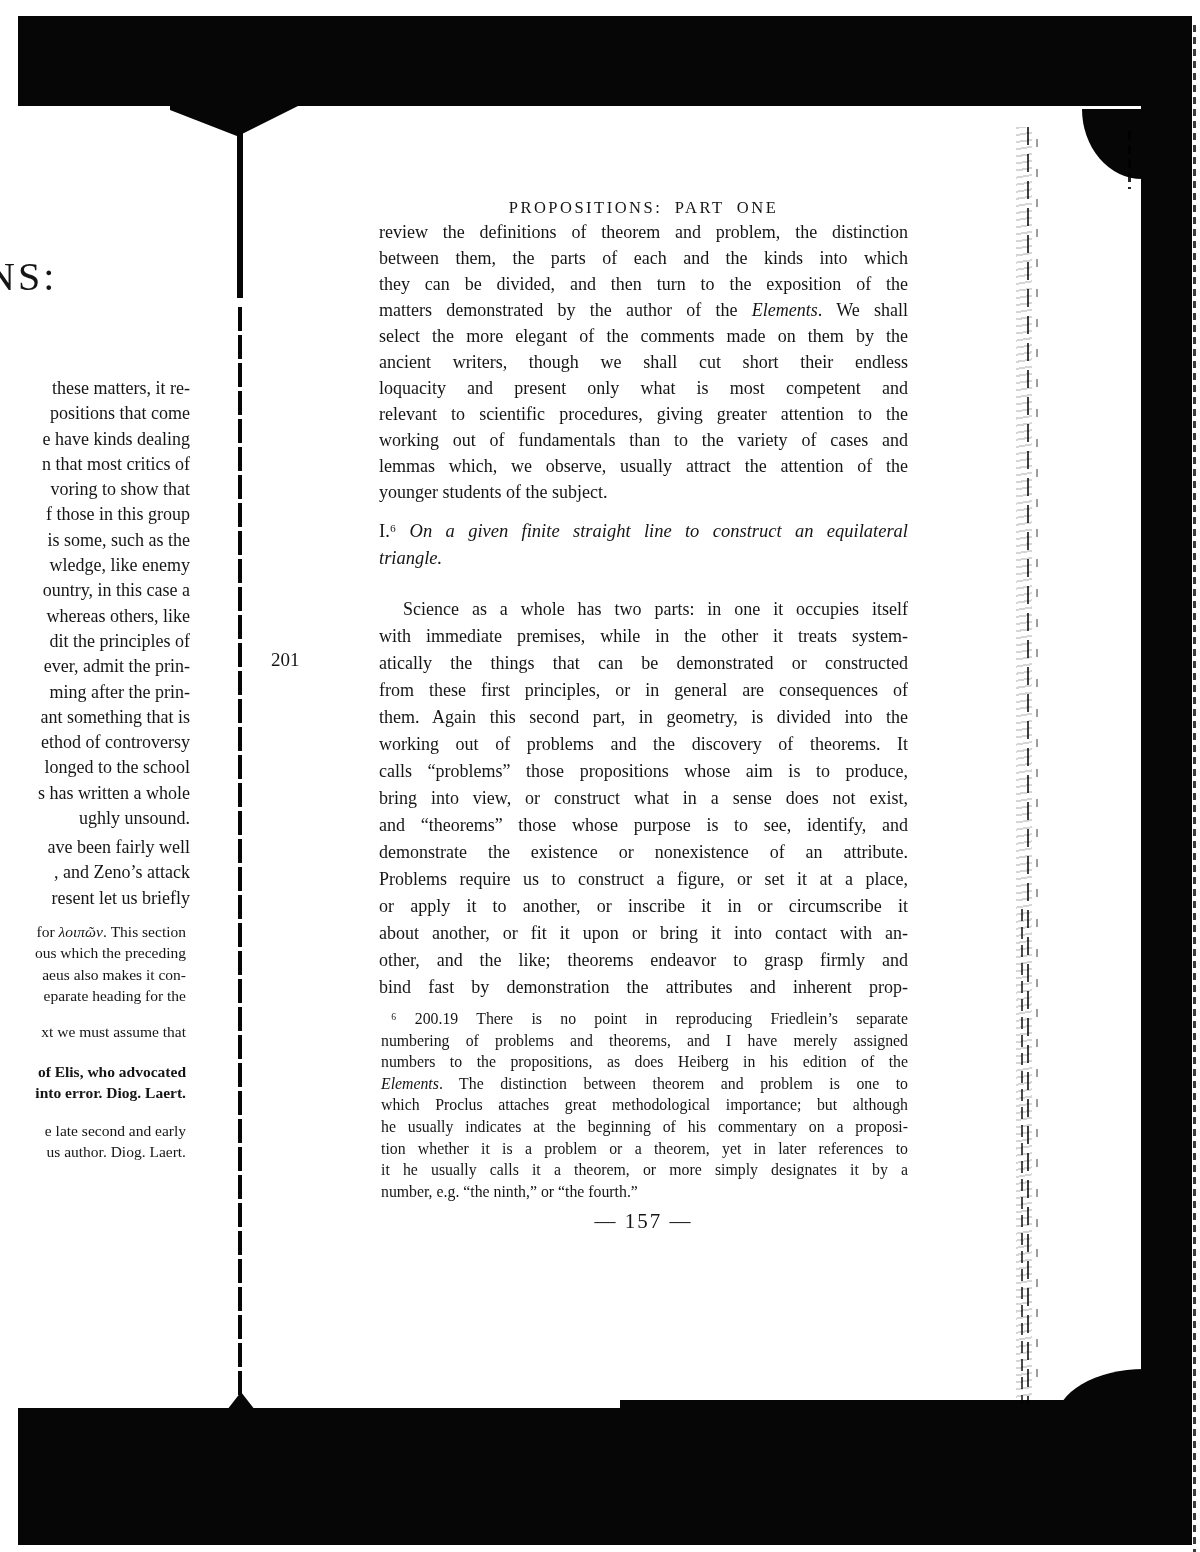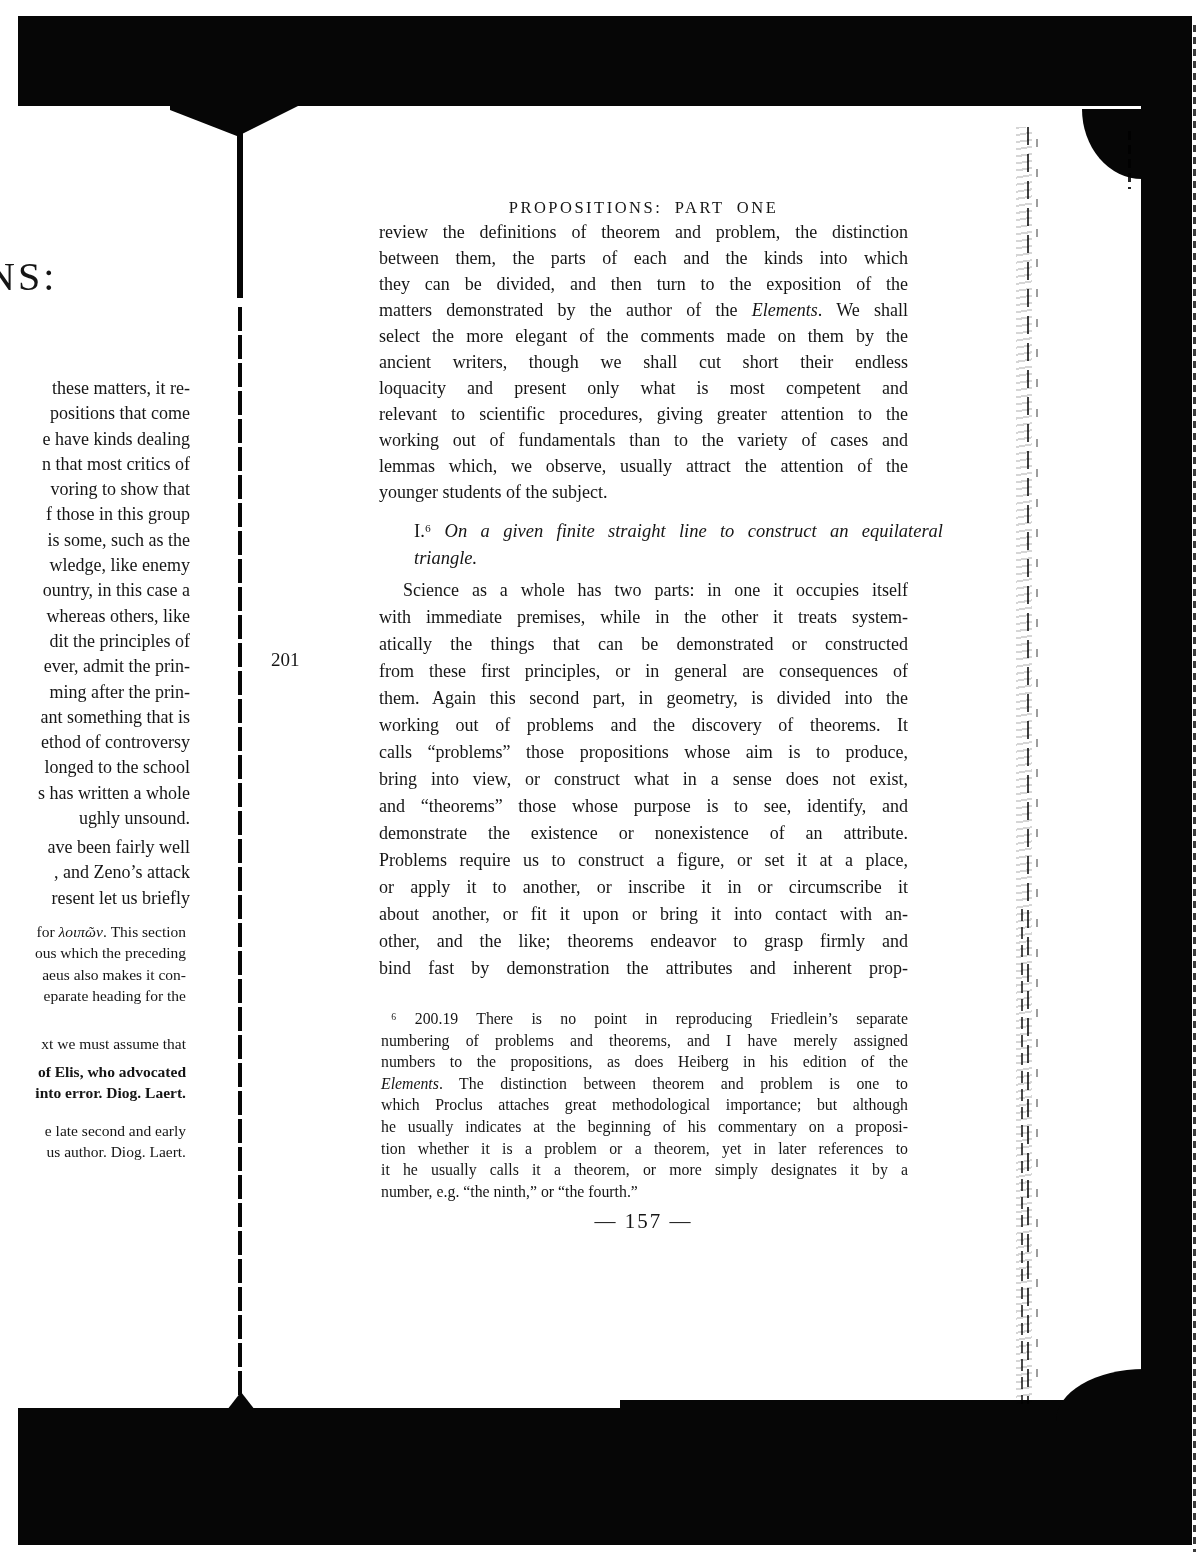--- a/index.html
+++ b/index.html
@@ -15,32 +15,32 @@
   .tline{text-align:justify;text-align-last:justify;white-space:normal;}
   .tline.nojust{text-align-last:left;}
   .tline.ind{text-indent:24px;}
   .tline.ind-sm{text-indent:10px;}
   .tline .it{font-style:italic;}
   .leftcol .tline{text-align-last:right;}
   
   .rp-head{left:379px;top:189px;width:529px;text-align:center;
     font-size:16.5px;letter-spacing:2.5px;word-spacing:6px;}
   .rp-para1{left:379px;top:219px;width:529px;font-size:18px;line-height:26px;}
-  .rp-prop{left:379px;top:518px;width:529px;font-size:18.5px;line-height:27px;margin-left:35px;}
-  .rp-para2{left:379px;top:577px;width:529px;font-size:18px;line-height:27px;}
+  .rp-prop{left:379px;top:518px;width:529px;font-size:18.5px;line-height:27px;}
+  .rp-para2{left:379px;top:596px;width:529px;font-size:18px;line-height:27px;}
   .rp-fn{left:381px;top:1008px;width:527px;font-size:15.8px;line-height:21.6px;}
   .rp-pagenum{left:379px;top:1200px;width:529px;text-align:center;
     font-size:21px;letter-spacing:2px;}
   .rp-margin-num{left:271px;top:640px;font-size:19px;}
   
   .lp-head{left:-14px;top:244px;font-size:40px;letter-spacing:3px;}
   .lp-body1{left:0;top:376px;width:190px;font-size:18px;line-height:25.3px;}
   .lp-body2{left:0;top:835px;width:190px;font-size:18px;line-height:25.3px;}
   .lp-fn1{left:0;top:921px;width:186px;font-size:15.5px;line-height:21.3px;}
-  .lp-fn2{left:0;top:1021px;width:186px;font-size:15.5px;line-height:21.3px;margin-top:12px;}
+  .lp-fn2{left:0;top:1021px;width:186px;font-size:15.5px;line-height:21.3px;}
   .lp-fn3{left:0;top:1061px;width:186px;font-size:15.5px;line-height:21px;font-weight:bold;}
   .lp-fn4{left:0;top:1120px;width:186px;font-size:15.5px;line-height:21px;}
   
   .top-band{left:18px;top:16px;width:1174px;height:90px;}
   .right-col{left:1141px;top:16px;width:51px;height:1529px;}
   .bottom-band{left:18px;top:1408px;width:1174px;height:137px;}
   .band-edge2{left:620px;top:1400px;width:521px;height:12px;}
   .corner-tr{left:1082px;top:100px;width:60px;height:70px;background:#060606;
     border-bottom-left-radius:100% 100%;}
   .corner-br{left:1056px;top:1360px;width:88px;height:52px;background:#060606;

